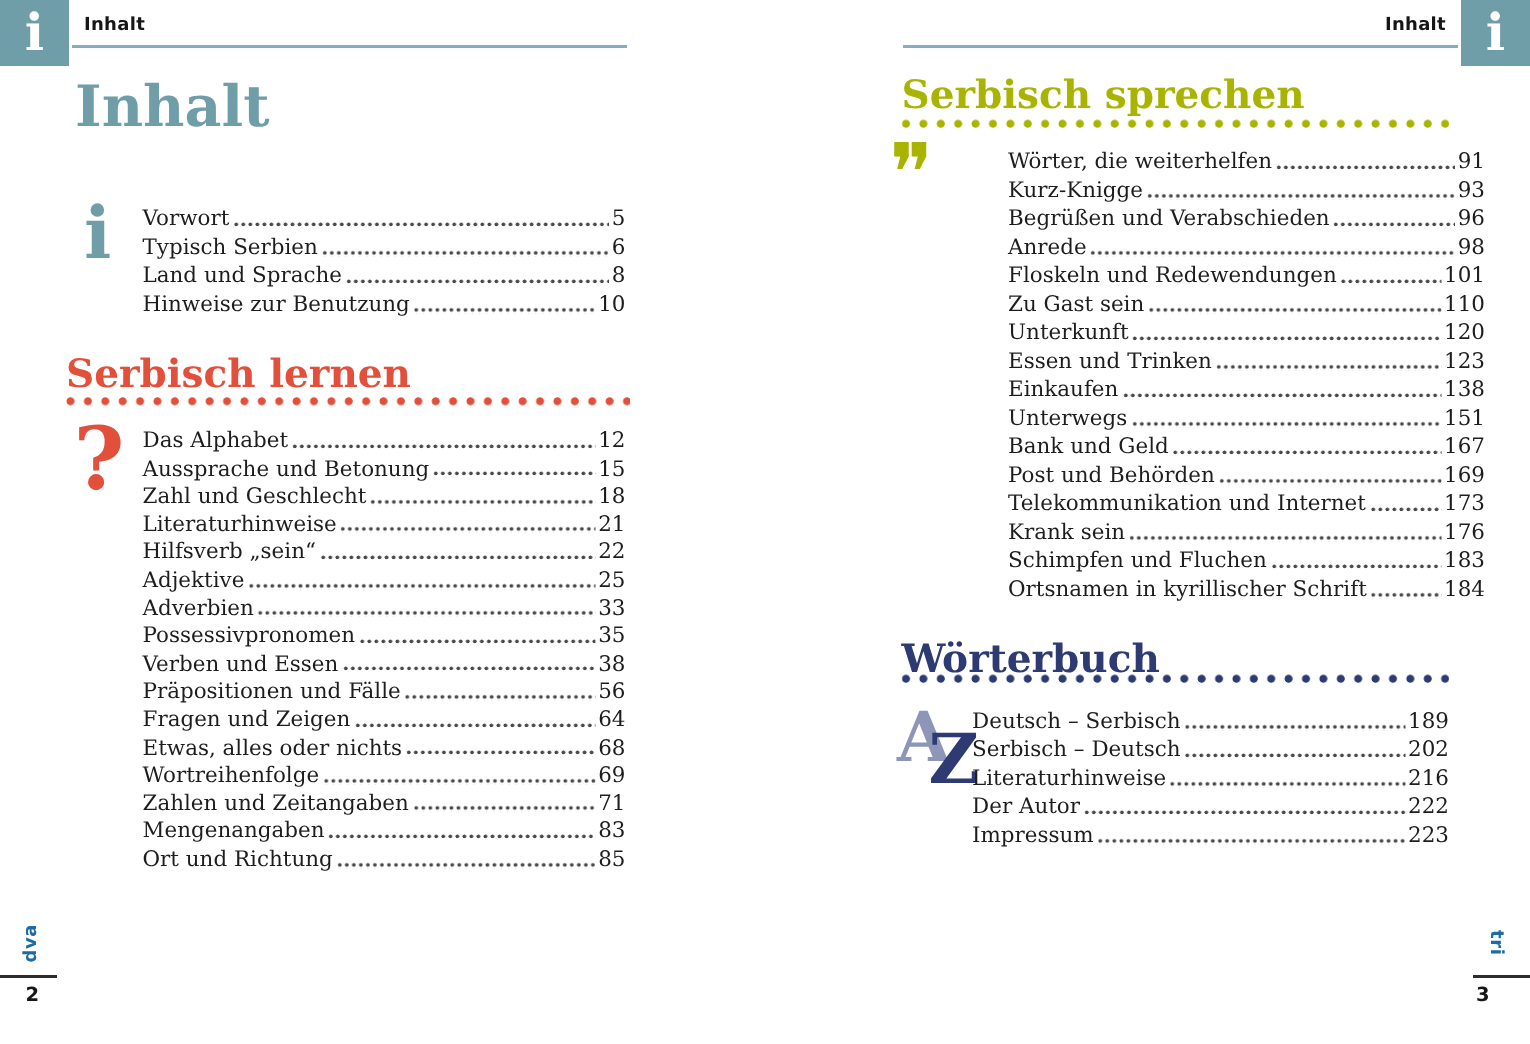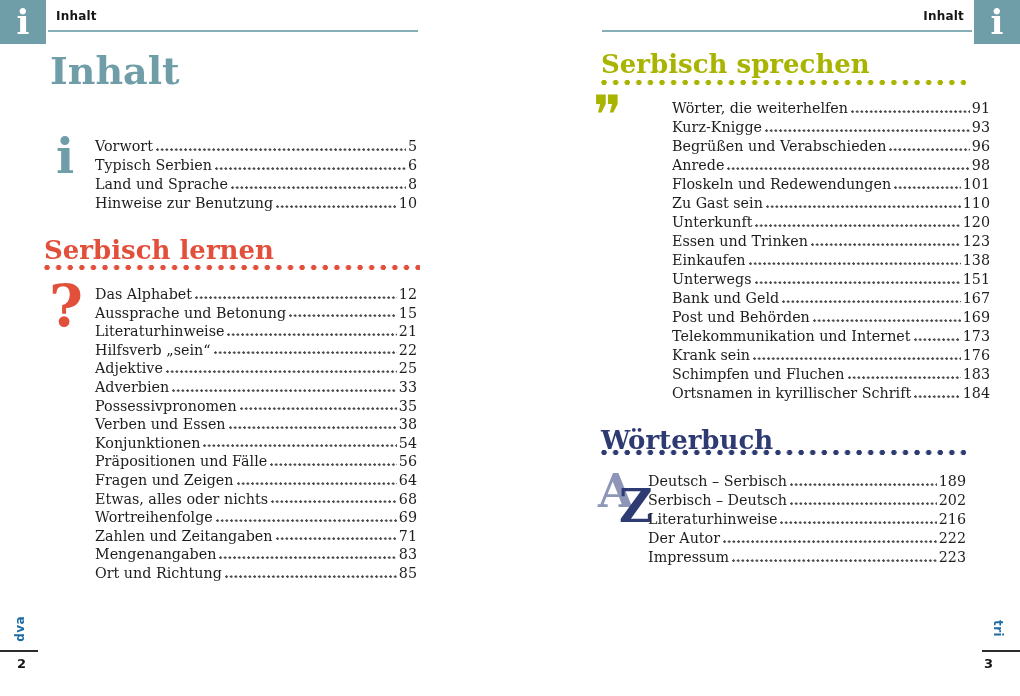--- a/index.html
+++ b/index.html
@@ -94,20 +94,25 @@
       <span class="lbl">Das Alphabet</span>
       <span class="dots"></span>
       <span class="pg">12</span>
     </div>
     <div class="row">
       <span class="lbl">Aussprache und Betonung</span>
       <span class="dots"></span>
       <span class="pg">15</span>
     </div>
     <div class="row">
+      <span class="lbl">Zahl und Geschlecht</span>
+      <span class="dots"></span>
+      <span class="pg">18</span>
+    </div>
+    <div class="row">
       <span class="lbl">Literaturhinweise</span>
       <span class="dots"></span>
       <span class="pg">21</span>
     </div>
     <div class="row">
       <span class="lbl">Hilfsverb „sein“</span>
       <span class="dots"></span>
       <span class="pg">22</span>
     </div>
     <div class="row">
@@ -122,25 +127,20 @@
     </div>
     <div class="row">
       <span class="lbl">Possessivpronomen</span>
       <span class="dots"></span>
       <span class="pg">35</span>
     </div>
     <div class="row">
       <span class="lbl">Verben und Essen</span>
       <span class="dots"></span>
       <span class="pg">38</span>
-    </div>
-    <div class="row">
-      <span class="lbl">Konjunktionen</span>
-      <span class="dots"></span>
-      <span class="pg">54</span>
     </div>
     <div class="row">
       <span class="lbl">Präpositionen und Fälle</span>
       <span class="dots"></span>
       <span class="pg">56</span>
     </div>
     <div class="row">
       <span class="lbl">Fragen und Zeigen</span>
       <span class="dots"></span>
       <span class="pg">64</span>

